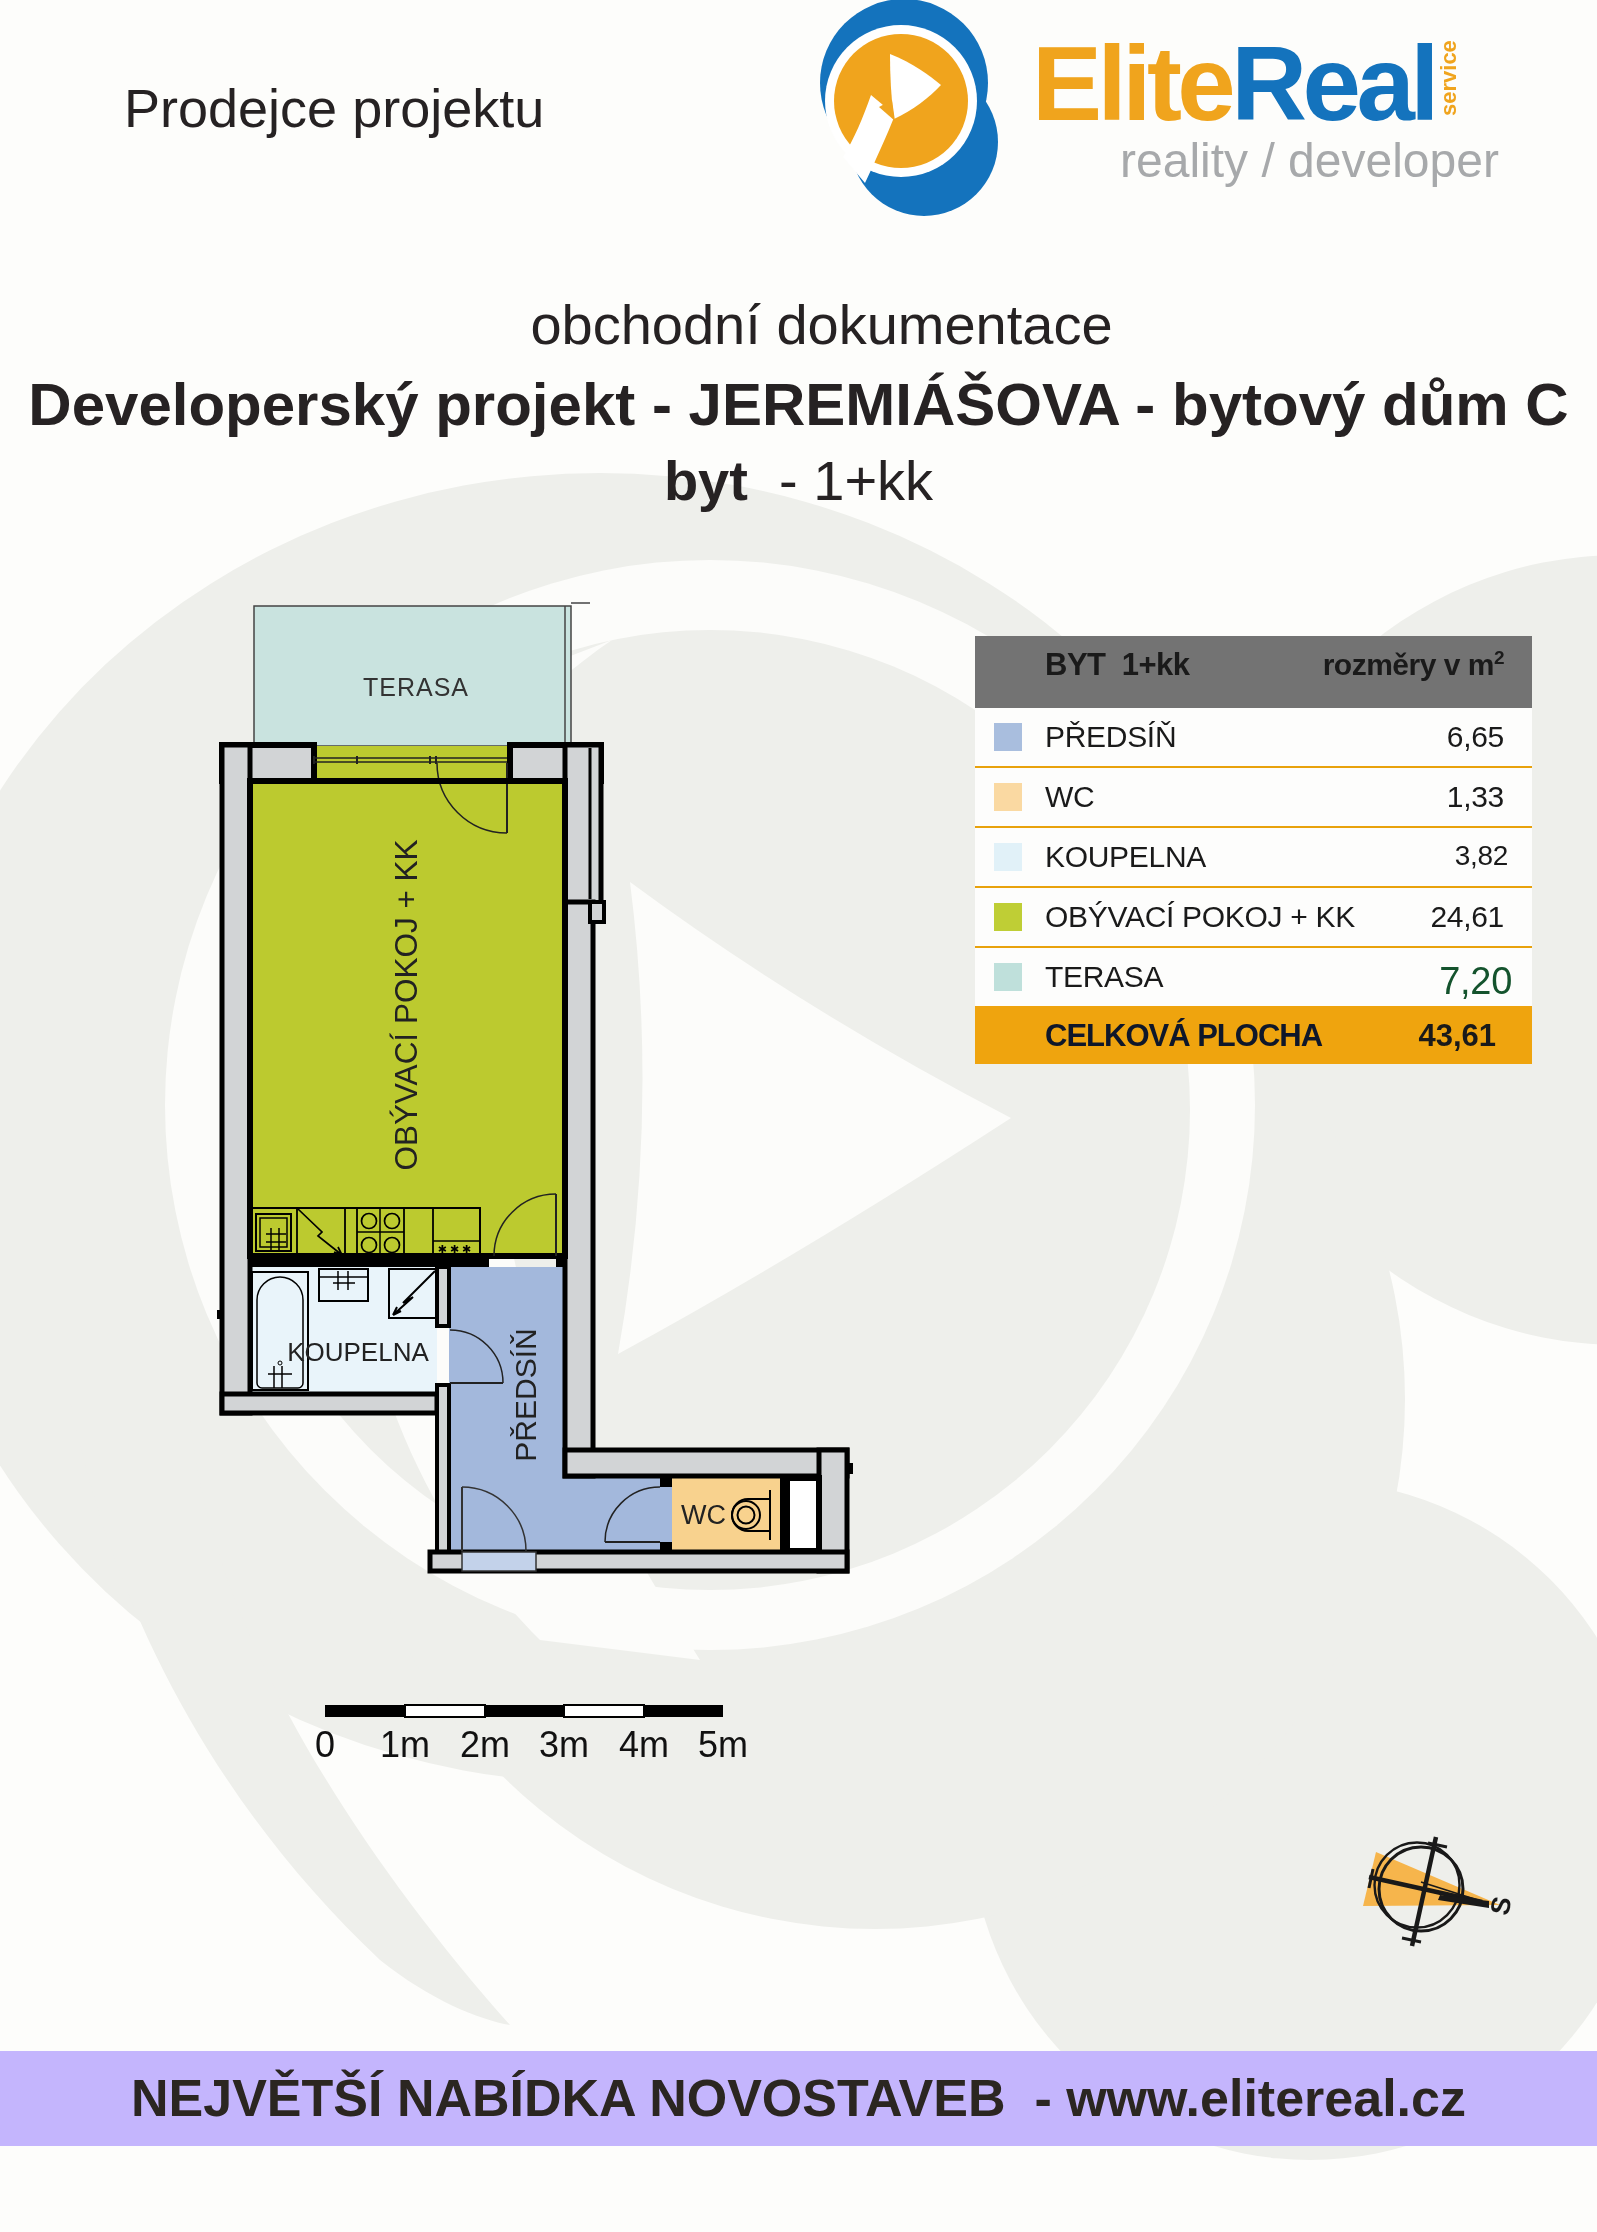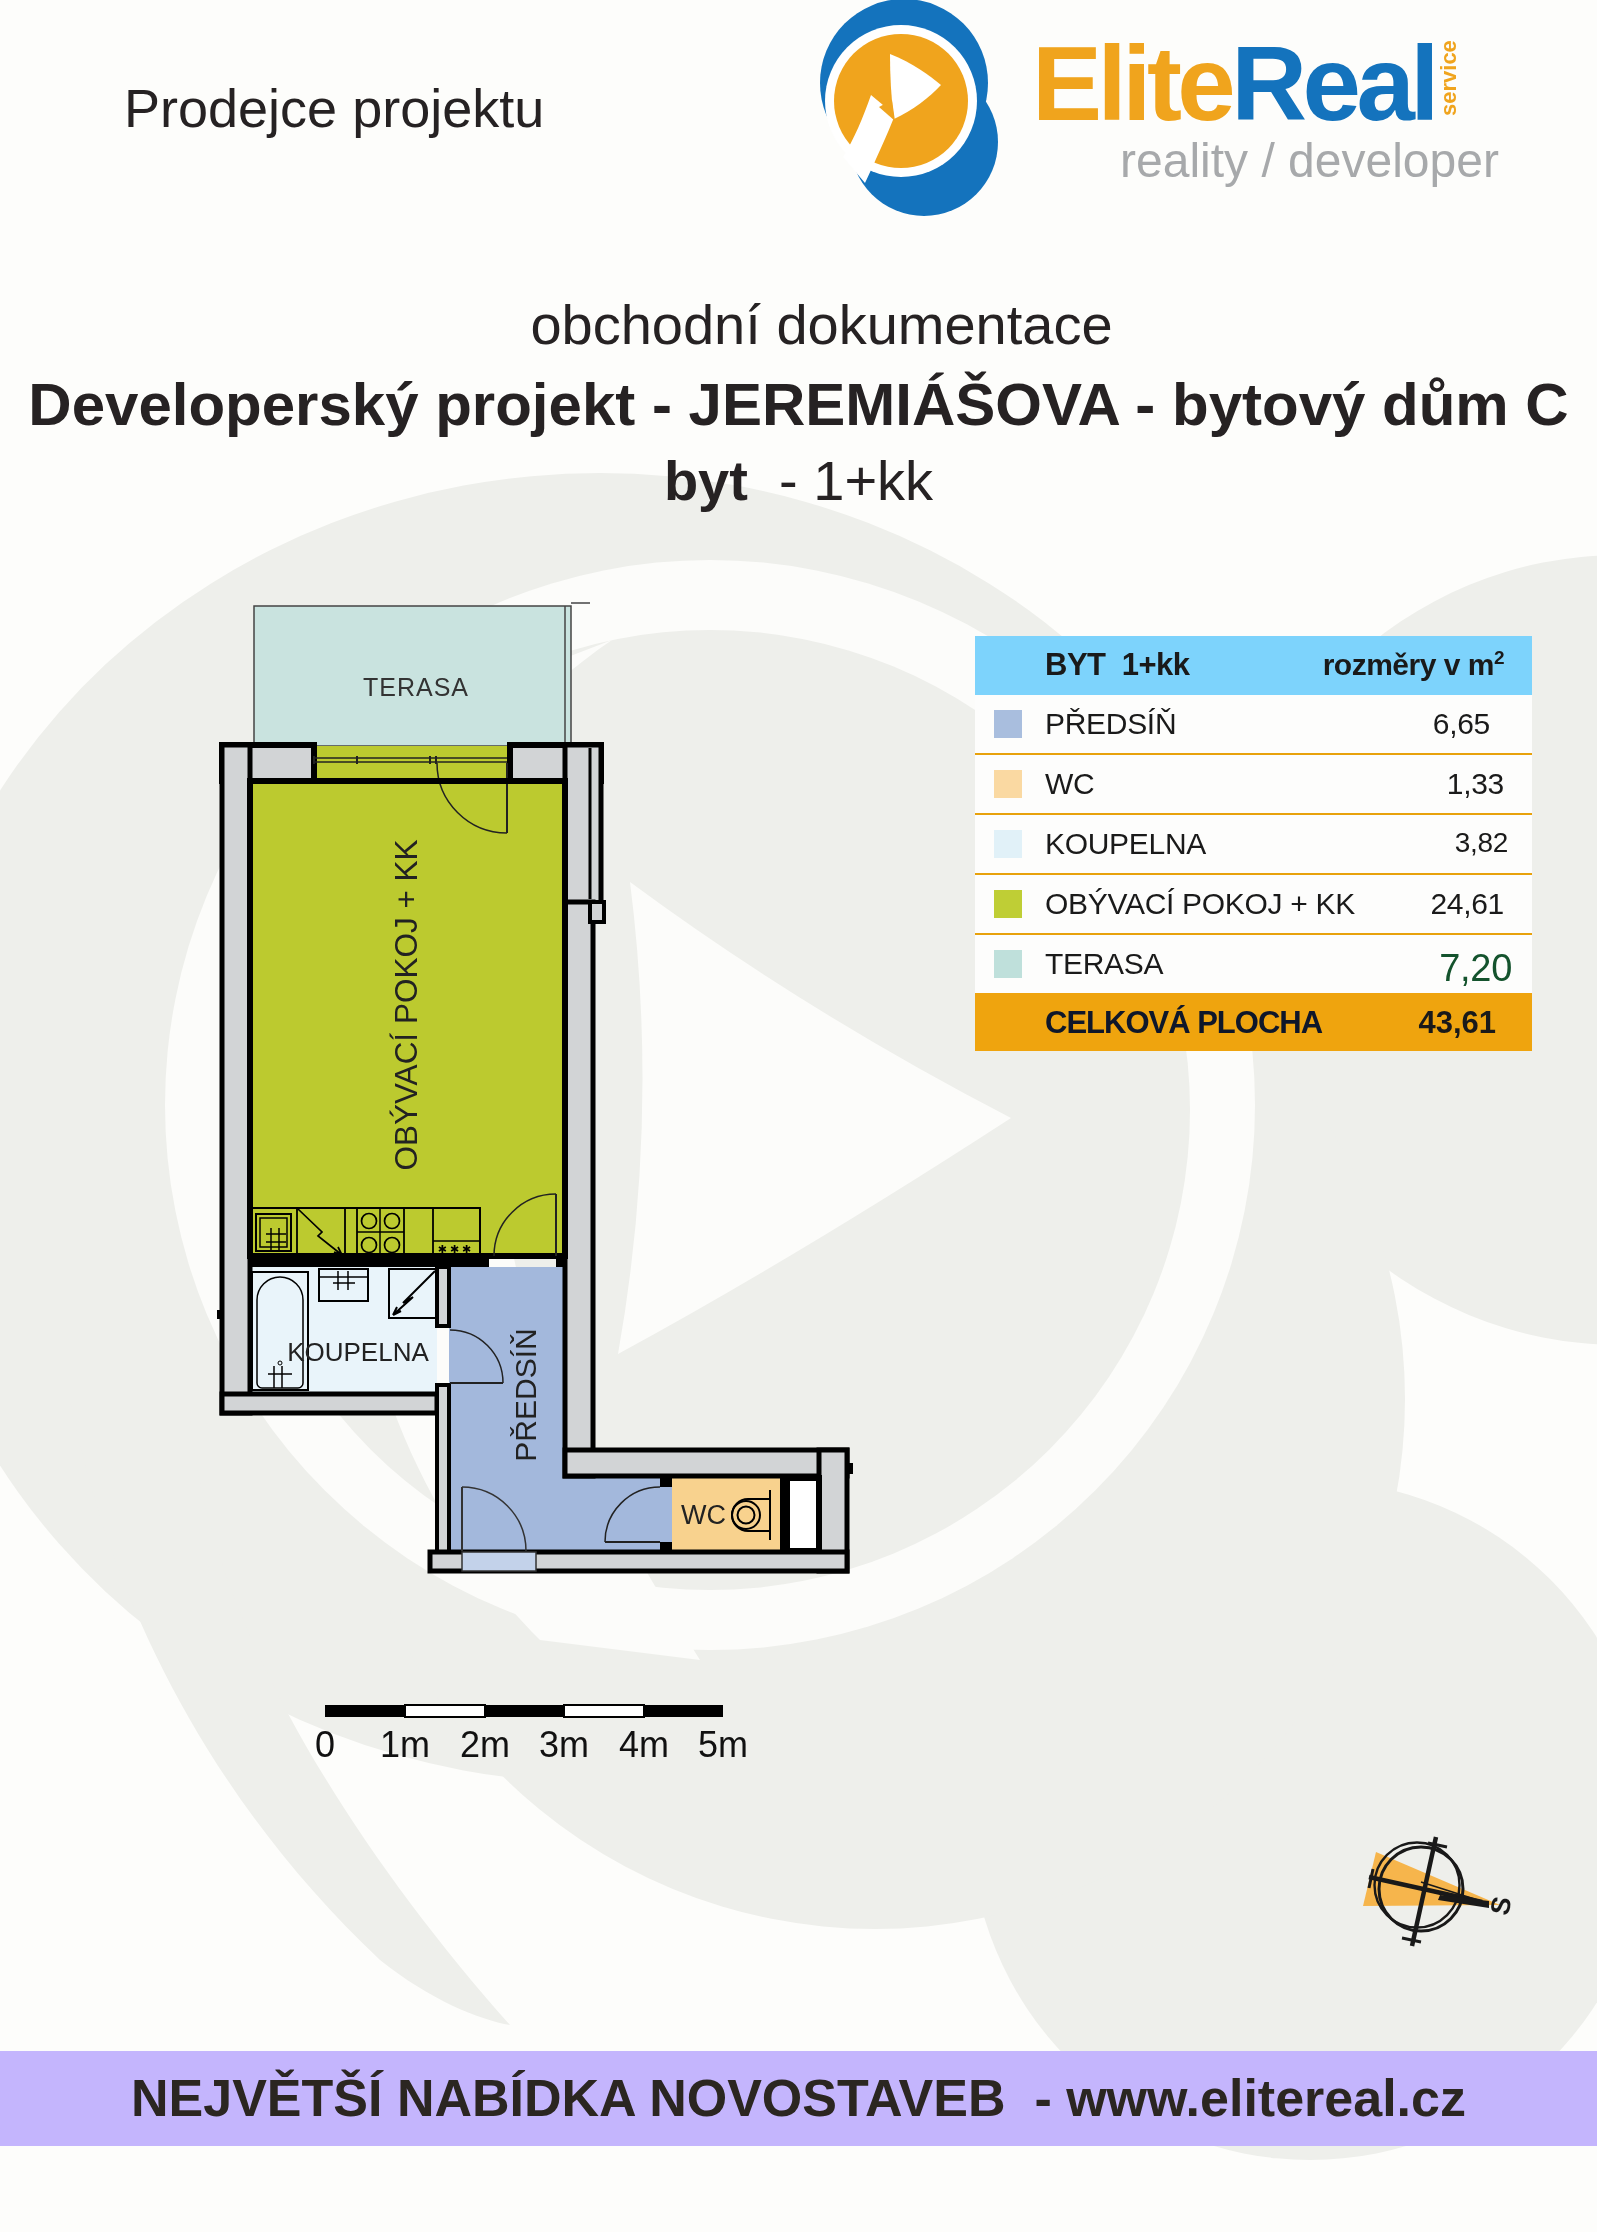--- a/index.html
+++ b/index.html
@@ -240,29 +240,29 @@
 <line x1="1373" y1="1869" x2="1369" y2="1888" stroke="#191919" stroke-width="3"></line>
 <line x1="1421" y1="1882" x2="1487" y2="1903" stroke="#191919" stroke-width="1.8"></line>
 <line x1="1421" y1="1889" x2="1487" y2="1904" stroke="#191919" stroke-width="1.8"></line>
 <polygon points="1440,1895 1489,1901 1489,1908 1438,1900" fill="#191919"></polygon>
 <text x="1489" y="1919" font-size="27" font-weight="bold" fill="#191919" transform="rotate(-78 1497 1906)">S</text>
 </g>
 </svg>
 
 <div class="abs" style="left:975px;top:636px;width:557px;">
 
-  <div style="background:#7dd3fc;height:59px;position:relative;">
+  <div style="background:#737373;height:72px;position:relative;">
     <div class="abs" style="left:70px;top:11px;font-size:31px;font-weight:bold;letter-spacing:-0.5px;color:#1a1a1a;">BYT&nbsp; 1+kk</div>
     <div class="abs" style="right:28px;top:11px;font-size:30px;font-weight:bold;letter-spacing:-0.5px;color:#1a1a1a;">rozměry v m<sup style="font-size:19px;">2</sup></div>
   </div>
 
   <div style="height:58px;position:relative;border-bottom:2px solid #e8a20c;background:#fdfdfc;">
     <div class="abs" style="left:19px;top:15px;width:28px;height:28px;background:#a9bede;"></div>
     <div class="abs" style="left:70px;top:12px;font-size:30px;letter-spacing:-0.3px;color:#1a1a1a;">PŘEDSÍŇ</div>
-    <div class="abs" style="right:42px;top:12px;font-size:30px;letter-spacing:-0.3px;color:#1a1a1a;">6,65</div>
+    <div class="abs" style="right:28px;top:12px;font-size:30px;letter-spacing:-0.3px;color:#1a1a1a;">6,65</div>
   </div>
 
   <div style="height:58px;position:relative;border-bottom:2px solid #e8a20c;background:#fdfdfc;">
     <div class="abs" style="left:19px;top:15px;width:28px;height:28px;background:#fad9a2;"></div>
     <div class="abs" style="left:70px;top:12px;font-size:30px;letter-spacing:-0.3px;color:#1a1a1a;">WC</div>
     <div class="abs" style="right:28px;top:12px;font-size:30px;letter-spacing:-0.3px;color:#1a1a1a;">1,33</div>
   </div>
 
   <div style="height:58px;position:relative;border-bottom:2px solid #e8a20c;background:#fdfdfc;">
     <div class="abs" style="left:19px;top:15px;width:28px;height:28px;background:#e1f1f8;"></div>

